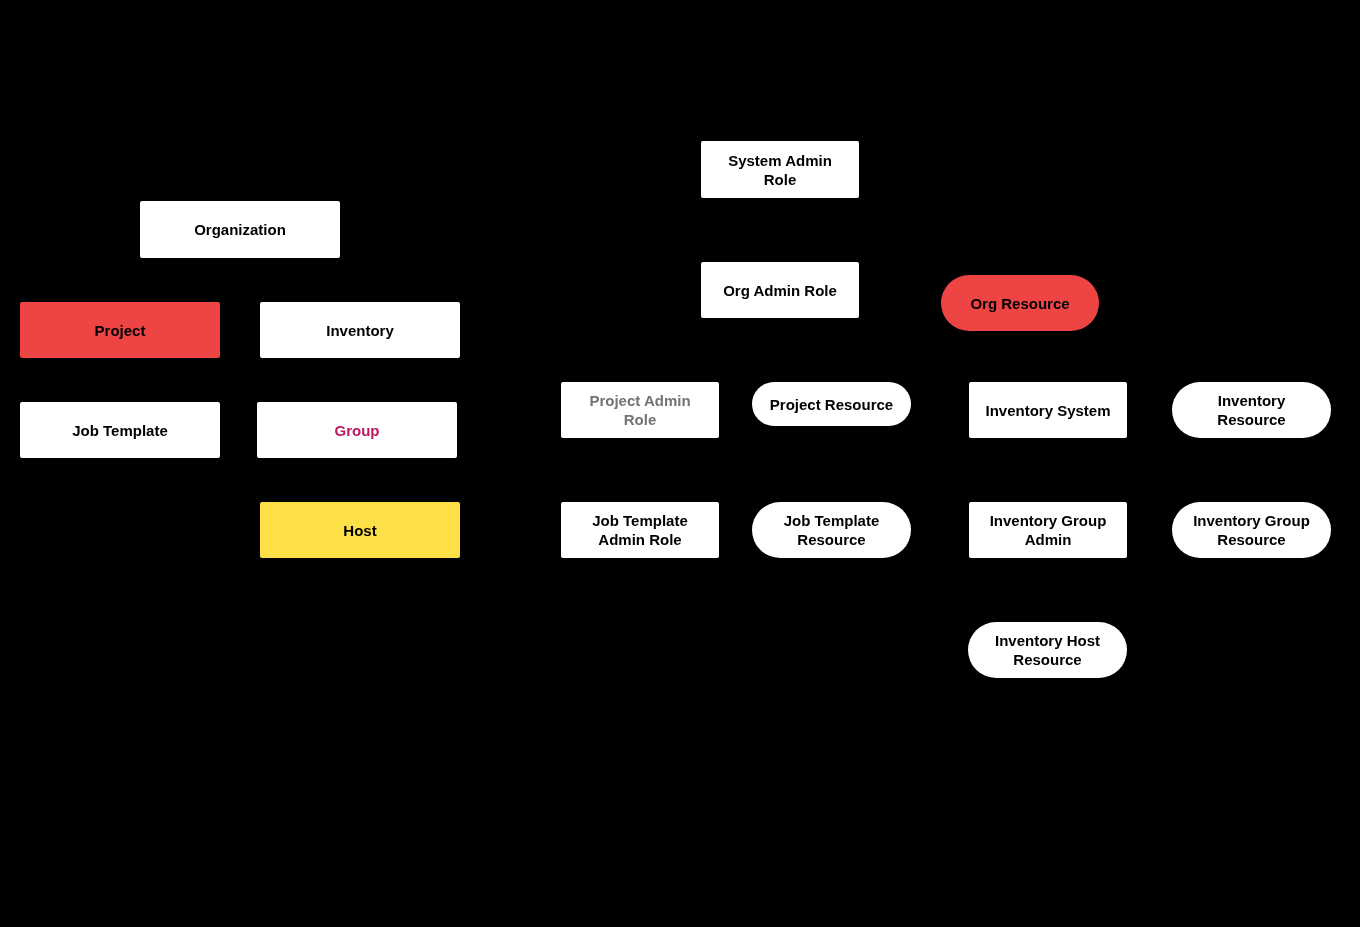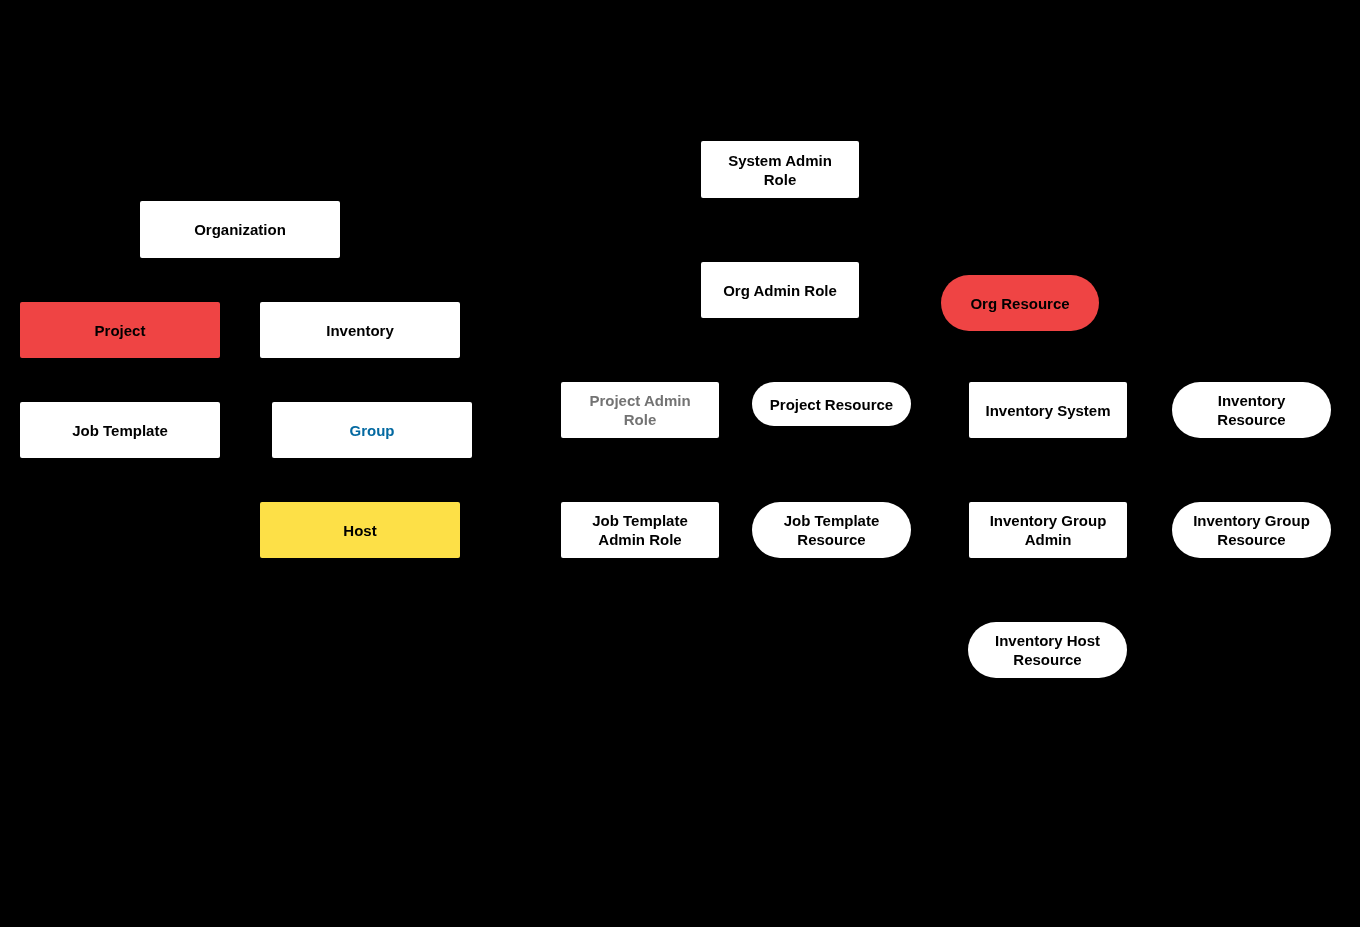--- a/index.html
+++ b/index.html
@@ -38,21 +38,21 @@
   }
 </style>
 </head>
 <body>
 
 <div id="canvas">
     <div class="node rect" style="left: 140px; top: 201px; width: 200px; height: 57px; background: rgb(255, 255, 255); color: rgb(0, 0, 0);">Organization</div>
     <div class="node rect" style="left: 20px; top: 302px; width: 200px; height: 56px; background: #ef4444; color: rgb(0, 0, 0);">Project</div>
     <div class="node rect" style="left: 260px; top: 302px; width: 200px; height: 56px; background: rgb(255, 255, 255); color: rgb(0, 0, 0);">Inventory</div>
     <div class="node rect" style="left: 20px; top: 402px; width: 200px; height: 56px; background: rgb(255, 255, 255); color: rgb(0, 0, 0);">Job Template</div>
-    <div class="node rect" style="left: 272px; top: 402px; width: 200px; height: 56px; background: rgb(255, 255, 255); color: #0369a1;">Group</div>
+    <div class="node rect" style="left: 257px; top: 402px; width: 200px; height: 56px; background: rgb(255, 255, 255); color: #be185d;">Group</div>
     <div class="node rect" style="left: 260px; top: 502px; width: 200px; height: 56px; background: #fde047; color: rgb(0, 0, 0);">Host</div>
     <div class="node rect" style="left: 701px; top: 141px; width: 158px; height: 57px; background: rgb(255, 255, 255); color: rgb(0, 0, 0);">System Admin
 Role</div>
     <div class="node rect" style="left: 701px; top: 262px; width: 158px; height: 56px; background: rgb(255, 255, 255); color: rgb(0, 0, 0);">Org Admin Role</div>
     <div class="node pill" style="left: 941px; top: 262px; width: 158px; height: 56px; background: #ef4444; color: rgb(0, 0, 0); margin-top: 13px;">Org Resource</div>
     <div class="node rect" style="left: 561px; top: 382px; width: 158px; height: 56px; background: rgb(255, 255, 255); color: #737373;">Project Admin
 Role</div>
     <div class="node pill" style="left: 752px; top: 382px; width: 159px; height: 44px; background: rgb(255, 255, 255); color: rgb(0, 0, 0);">Project Resource</div>
     <div class="node rect" style="left: 969px; top: 382px; width: 158px; height: 56px; background: rgb(255, 255, 255); color: rgb(0, 0, 0);">Inventory System</div>
     <div class="node pill" style="left: 1172px; top: 382px; width: 159px; height: 56px; background: rgb(255, 255, 255); color: rgb(0, 0, 0);">Inventory

